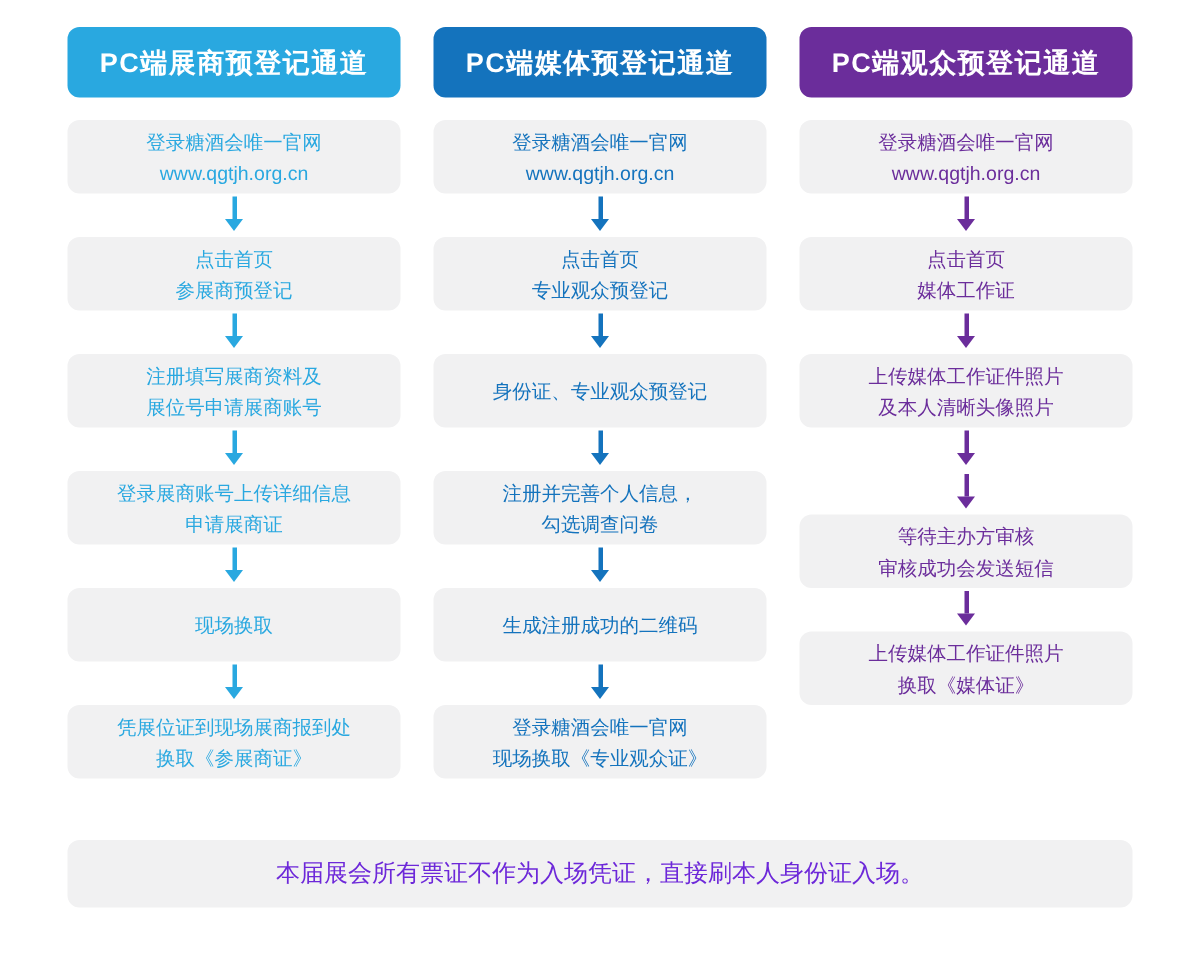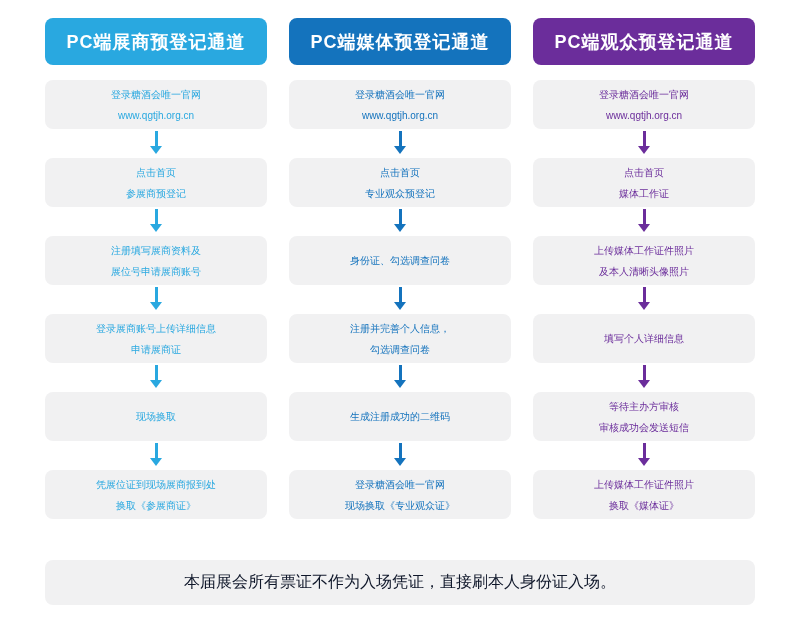--- a/index.html
+++ b/index.html
@@ -15,40 +15,40 @@
     width:222px;display:flex;flex-direction:column;align-items:stretch;
   }
   .header-box{
     height:47px;border-radius:8px;background:var(--accent,#29A8E0);
     color:#ffffff;font-size:18px;font-weight:bold;letter-spacing:1px;
     display:flex;align-items:center;justify-content:center;
     margin-bottom:15px;
   }
   .step-box{
     height:49px;border-radius:8px;background:#F1F1F2;
-    color:var(--accent,#29A8E0);font-size:10px;line-height:21px;
+    color:var(--accent,#29A8E0);font-size:13px;line-height:21px;
     display:flex;align-items:center;justify-content:center;
     text-align:center;white-space:pre-line;
     padding:2px 19px;box-sizing:border-box;
   }
   .arrow{
     height:29px;display:flex;flex-direction:column;align-items:center;
     justify-content:flex-start;padding-top:2px;box-sizing:border-box;
   }
   .arrow .stem{width:3px;height:15px;background:var(--accent,#29A8E0);}
   .arrow .head{
     width:0;height:0;
     border-left:6px solid transparent;border-right:6px solid transparent;
     border-top:8px solid var(--accent,#29A8E0);
   }
   .notice{
     margin:41px 45px 0 45px;height:45px;border-radius:8px;
     background:#F1F1F2;display:flex;align-items:center;justify-content:center;
   }
-  .notice span{color:#0f172a;font-size:16px;}
+  .notice span{color:#6d28d9;font-size:16px;}
 </style>
 </head>
 <body>
 
 <div class="flow">
 
   <div class="column" style="--accent: #29A8E0;">
     <div class="header-box">PC端展商预登记通道</div>
     <div class="step-box">登录糖酒会唯一官网
 www.qgtjh.org.cn</div>
@@ -90,21 +90,21 @@
     <div class="arrow">
         <div class="stem"></div>
         <div class="head"></div>
       </div>
     <div class="step-box">点击首页
 专业观众预登记</div>
     <div class="arrow">
         <div class="stem"></div>
         <div class="head"></div>
       </div>
-    <div class="step-box">身份证、勾选调查问卷</div>
+    <div class="step-box">身份证、专业观众预登记</div>
     <div class="arrow">
         <div class="stem"></div>
         <div class="head"></div>
       </div>
     <div class="step-box">注册并完善个人信息，
 勾选调查问卷</div>
     <div class="arrow">
         <div class="stem"></div>
         <div class="head"></div>
       </div>
@@ -130,21 +130,20 @@
     <div class="arrow">
         <div class="stem"></div>
         <div class="head"></div>
       </div>
     <div class="step-box">上传媒体工作证件照片
 及本人清晰头像照片</div>
     <div class="arrow">
         <div class="stem"></div>
         <div class="head"></div>
       </div>
-    <div class="step-box">填写个人详细信息</div>
     <div class="arrow">
         <div class="stem"></div>
         <div class="head"></div>
       </div>
     <div class="step-box">等待主办方审核
 审核成功会发送短信</div>
     <div class="arrow">
         <div class="stem"></div>
         <div class="head"></div>
       </div>

